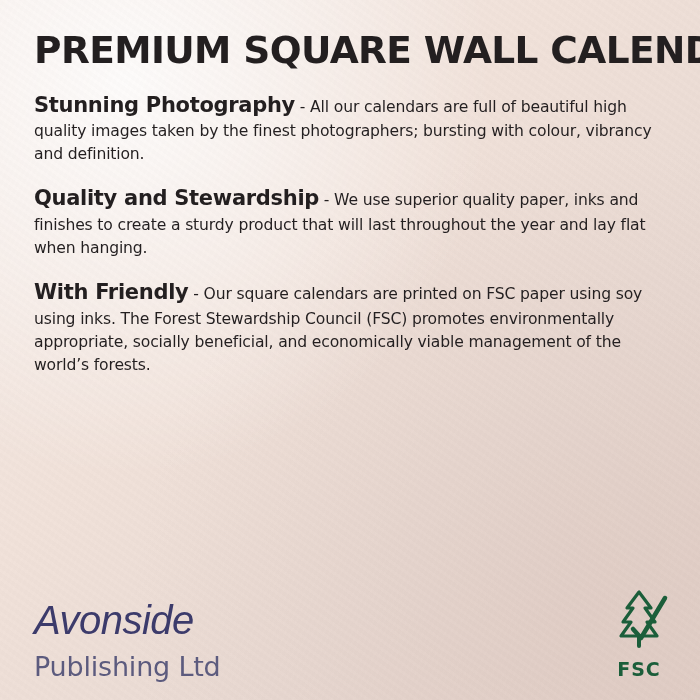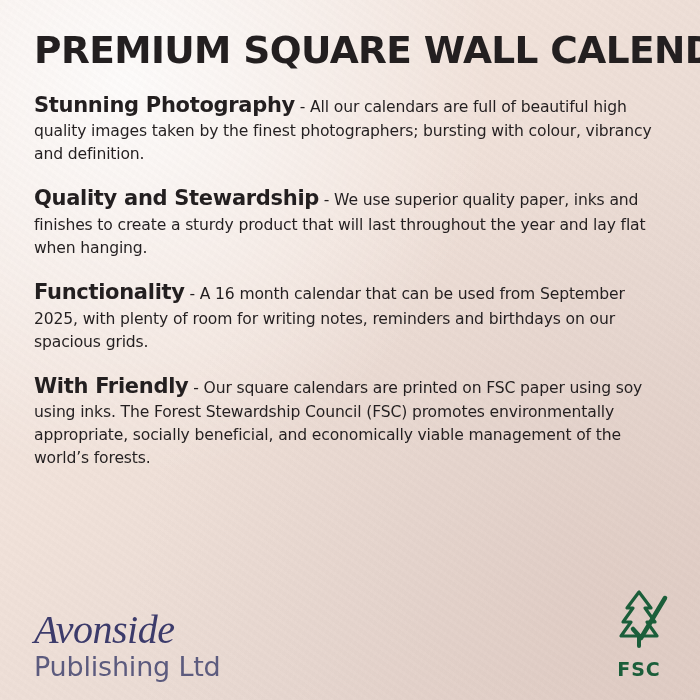--- a/index.html
+++ b/index.html
@@ -68,33 +68,33 @@
     letter-spacing: -0.3px;
     color: #231f20;
   }
   .logo-area {
     position: absolute;
     left: 34px;
     bottom: 18px;
     z-index: 3;
   }
   .brand {
-    font-family: Liberation Serif, serif;
+    font-family: Liberation Sans, sans-serif;
     font-style: italic;
     font-size: 40px;
     color: #3c3b6b;
     line-height: 1.0;
     letter-spacing: -0.5px;
   }
   .brand-sub {
     font-family: "DejaVu Sans", sans-serif;
     font-size: 27px;
     color: #5c5b7e;
     line-height: 1.1;
-    margin-top: 2px;
+    margin-top: 12px;
     letter-spacing: -0.2px;
   }
   .fsc {
     position: absolute;
     right: 15px;
     bottom: 20px;
     width: 92px;
     text-align: center;
     z-index: 3;
   }
@@ -117,23 +117,20 @@
 
     <div class="section">
       <p><span class="head">Stunning Photography</span><span> - All our calendars are full of beautiful high quality images taken by the finest photographers; bursting with colour, vibrancy and definition.</span></p>
     </div>
 
 
     <div class="section">
       <p><span class="head">Quality and Stewardship</span><span> - We use superior quality paper, inks and finishes to create a sturdy product that will last throughout the year and lay flat when hanging.</span></p>
     </div>
 
-    <div class="section">
-      <p><span class="head">Functionality</span><span> - A 16 month calendar that can be used from September 2025, with plenty of room for writing notes, reminders and birthdays on our spacious grids.</span></p>
-    </div>
 
     <div class="section">
       <p><span class="head">With Friendly</span><span> - Our square calendars are printed on FSC paper using soy using inks. The Forest Stewardship Council (FSC) promotes environmentally appropriate, socially beneficial, and economically viable management of the world’s forests.</span></p>
     </div>
 
   </div>
 
   <div class="logo-area">
     <div class="brand">Avonside</div>
     <div class="brand-sub">Publishing Ltd</div>

